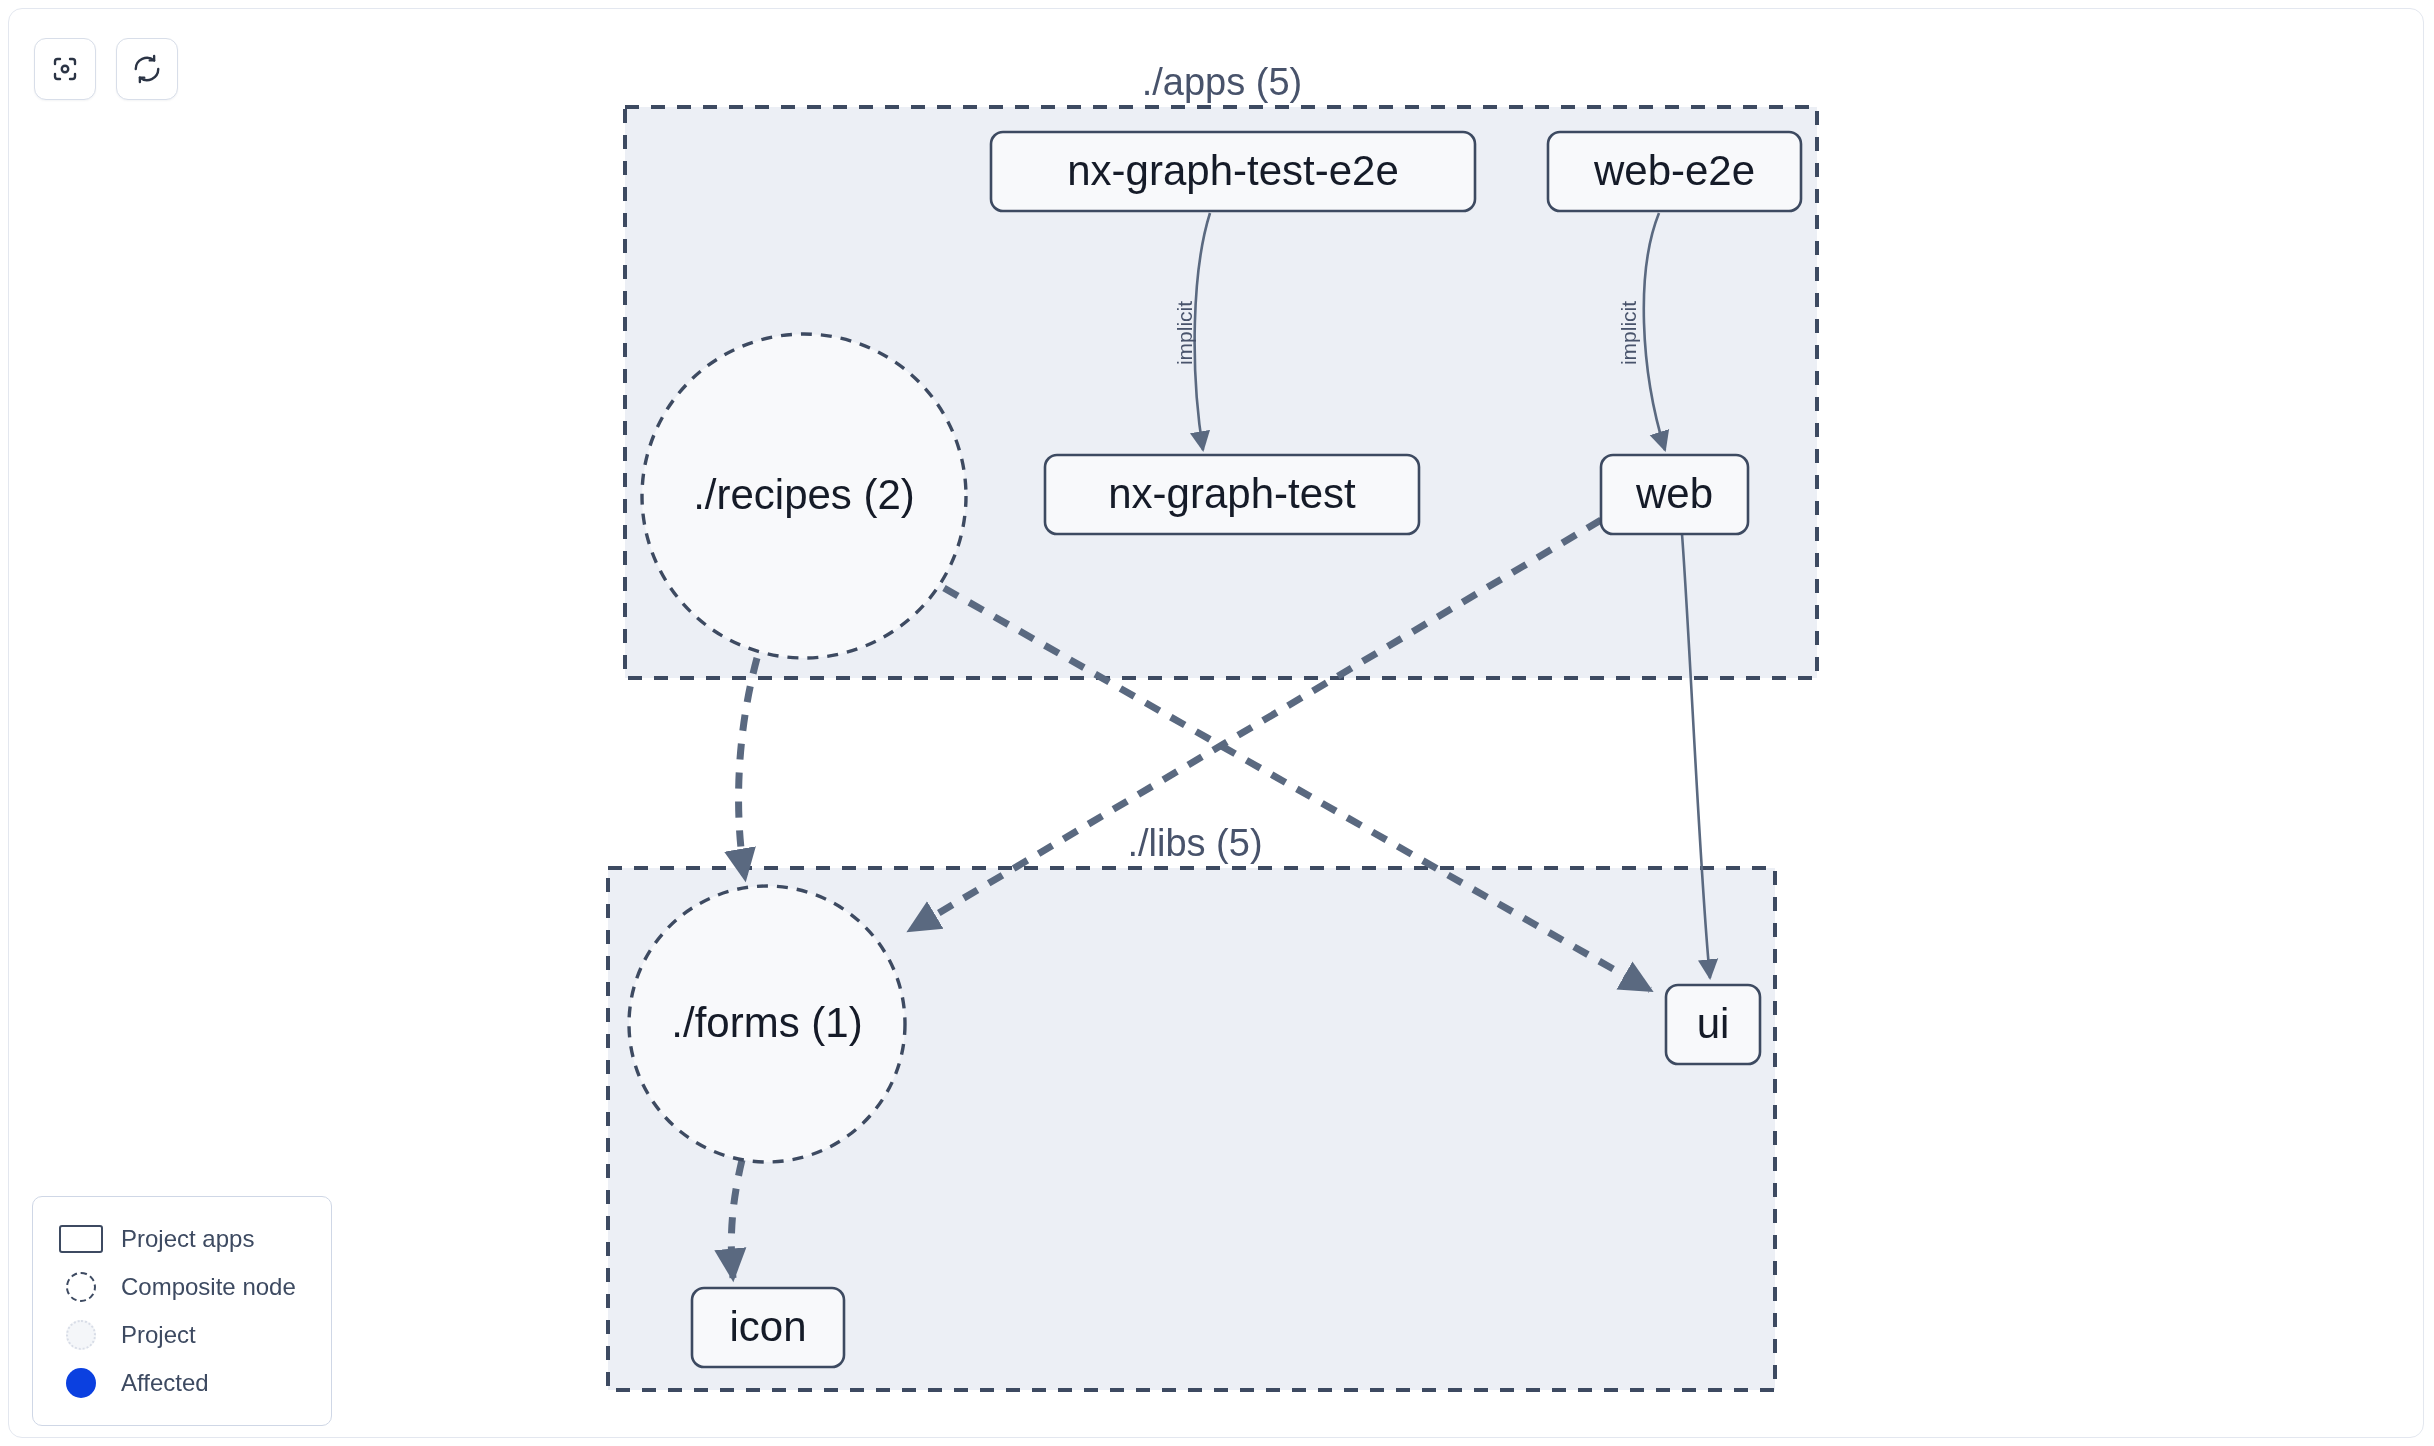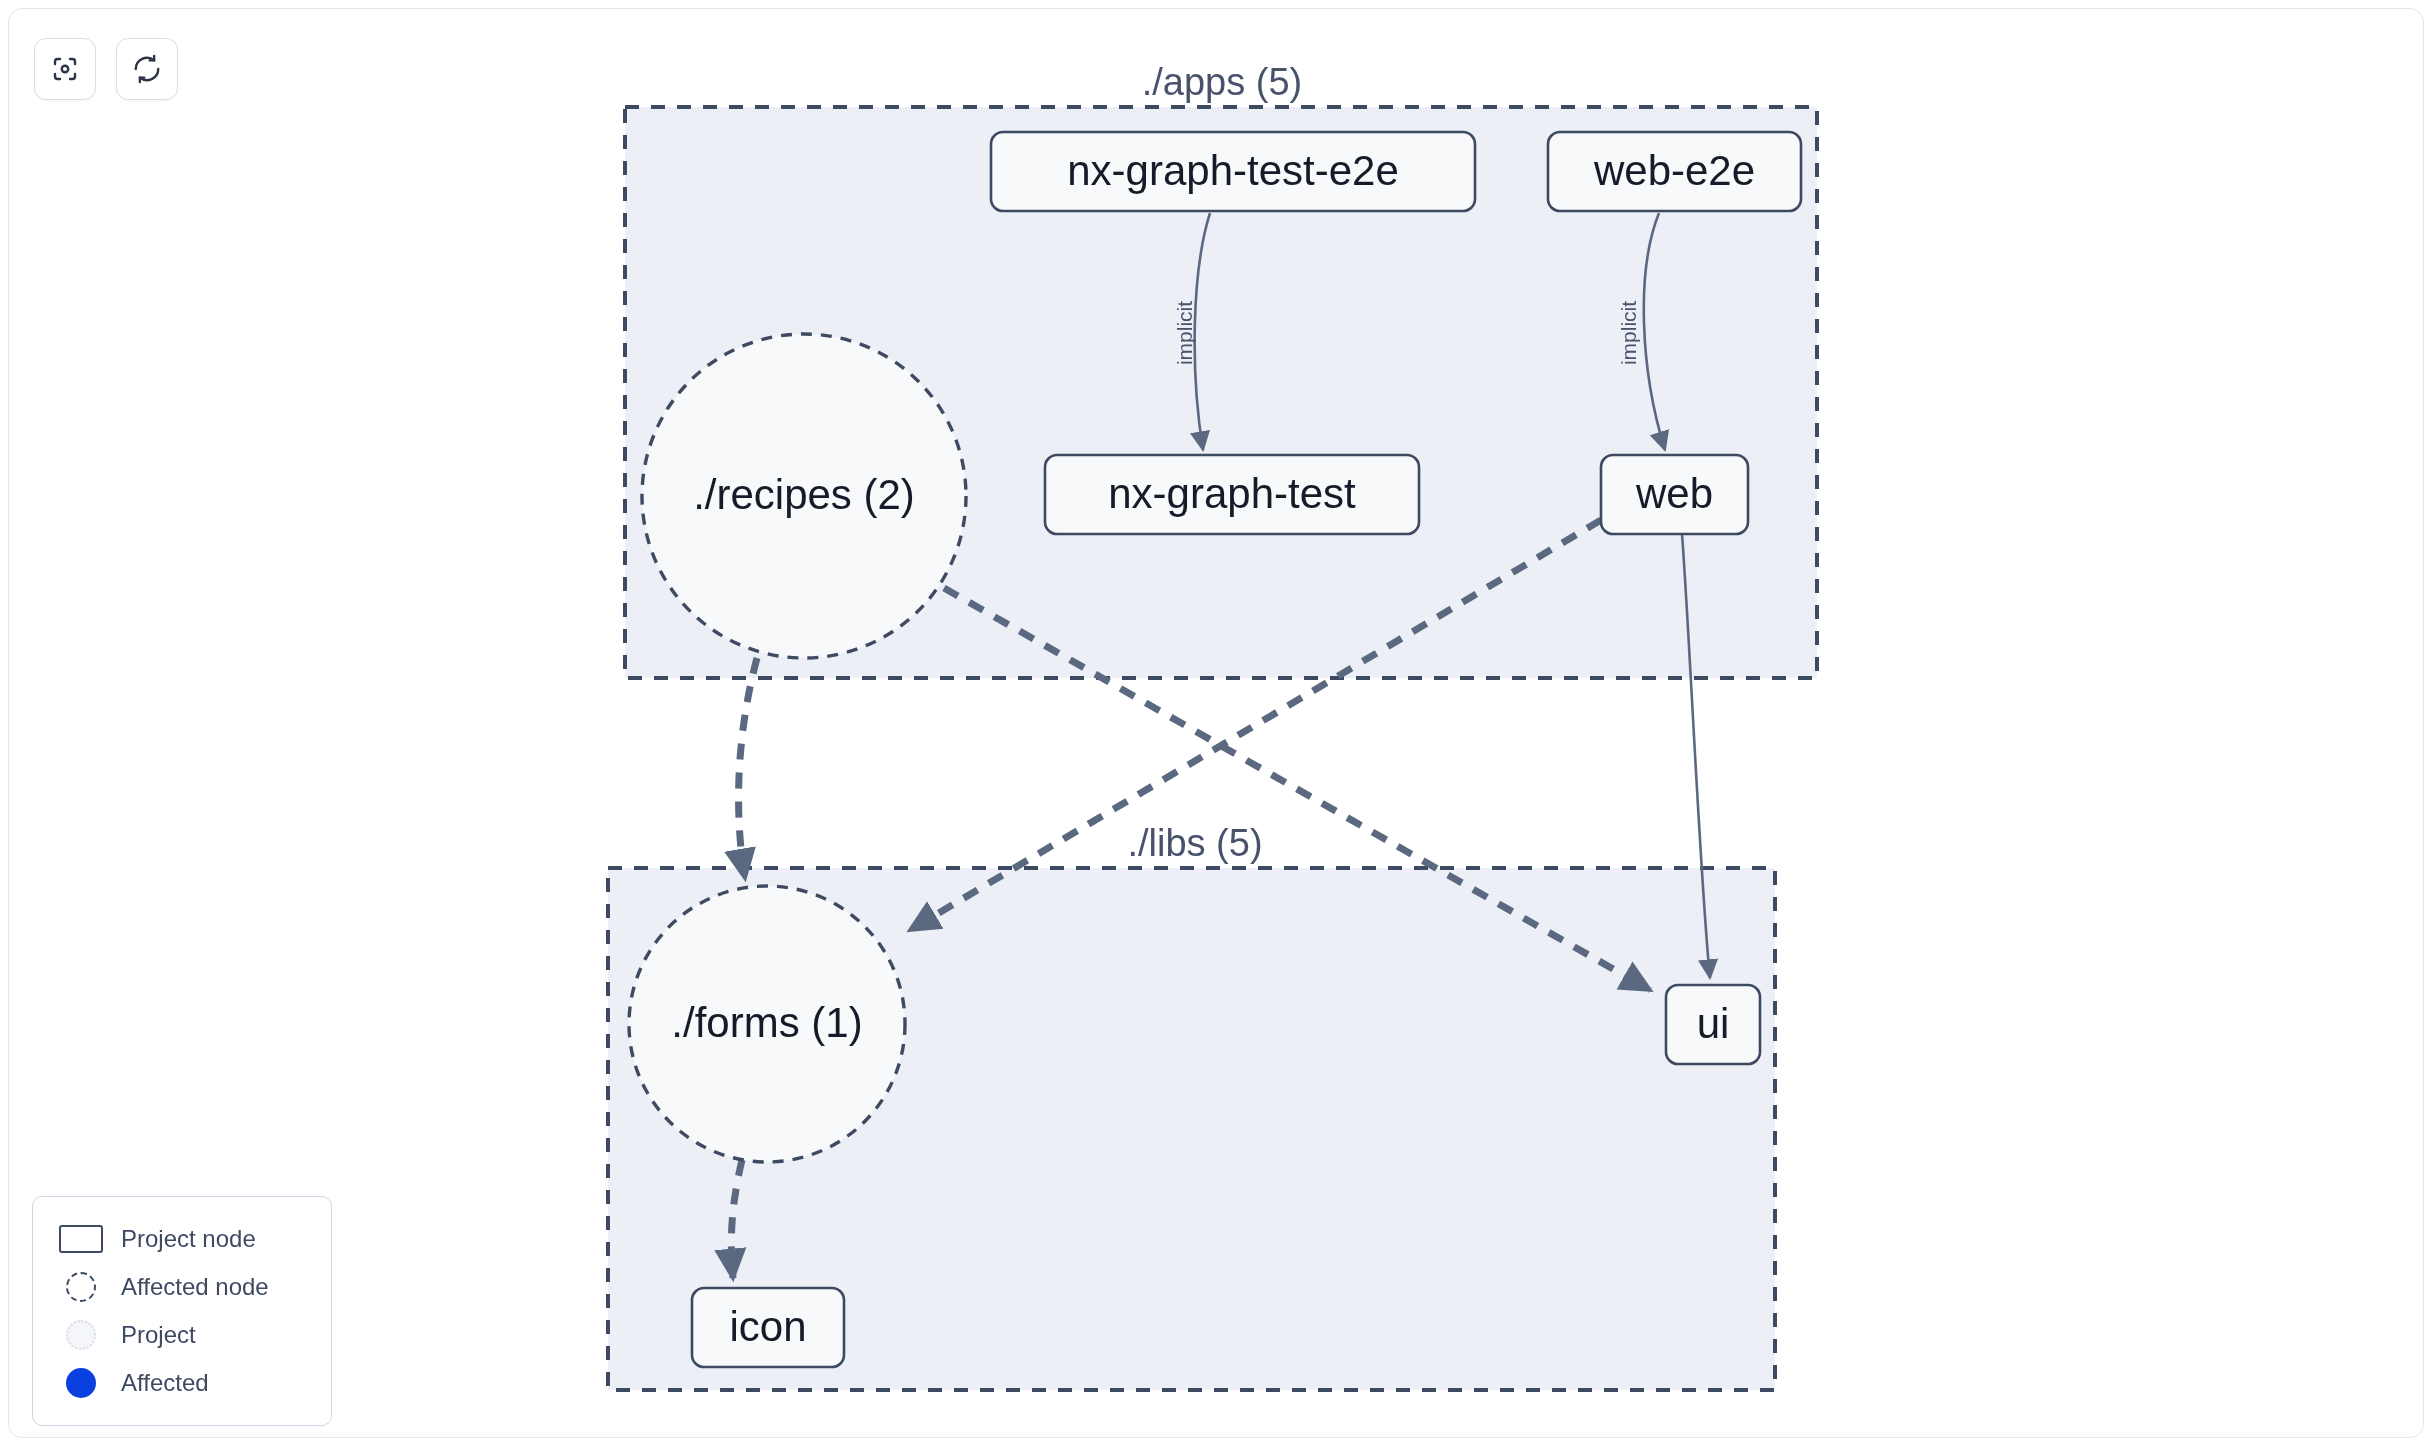--- a/index.html
+++ b/index.html
@@ -259,27 +259,27 @@
         <text x="1222" y="85" class="grp-label">./apps (5)</text>
         <text x="1195" y="846" class="grp-label">./libs (5)</text>
       </g>
   </svg>
 
   <div class="legend">
       <div class="legend-row">
         <div class="legend-swatch">
           <div class="sw-project"></div>
         </div>
-        <div class="legend-text">Project node</div>
+        <div class="legend-text">Project apps</div>
       </div>
       <div class="legend-row">
         <div class="legend-swatch">
           <div class="sw-composite"></div>
         </div>
-        <div class="legend-text">Affected node</div>
+        <div class="legend-text">Composite node</div>
       </div>
       <div class="legend-row">
         <div class="legend-swatch">
           <div class="sw-affected"></div>
         </div>
         <div class="legend-text">Project</div>
       </div>
       <div class="legend-row">
         <div class="legend-swatch">
           <div class="sw-touched"></div>

